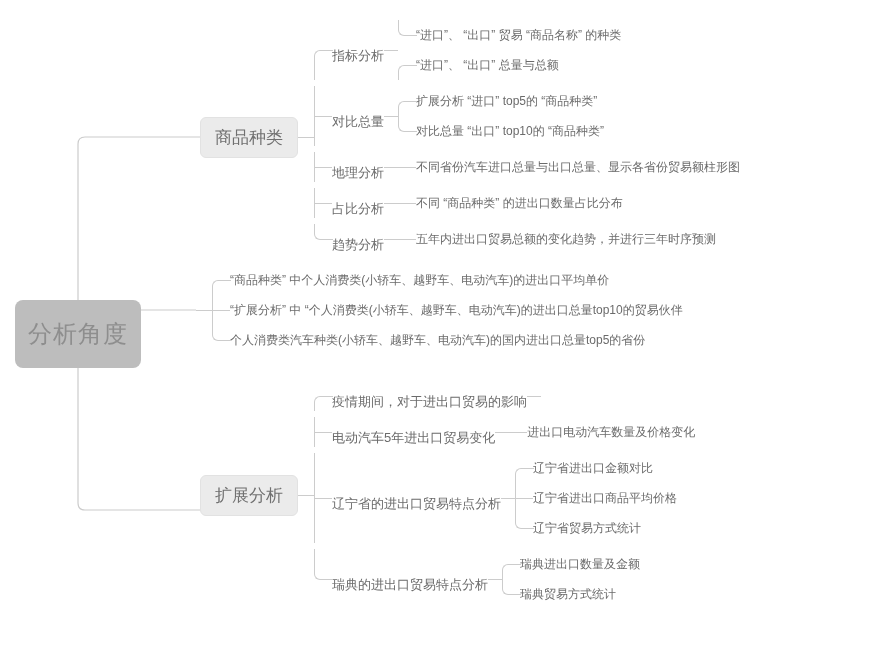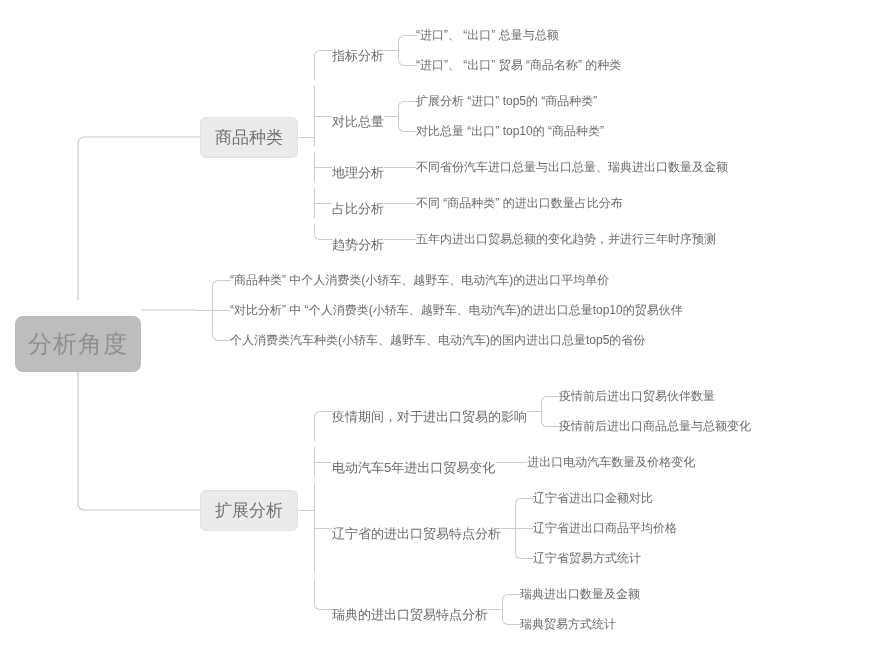--- a/index.html
+++ b/index.html
@@ -4,24 +4,24 @@
 <style>
   :root{
     --line:#cccccc; --root_bg:#bdbdbd; --root_text:#8e8e8e;
     --node_bg:#ebebeb; --node_border:#e2e2e2; --node_text:#707070; --text:#6b6b6b;
   }
   *{margin:0;padding:0;box-sizing:border-box;}
   body{background:#ffffff;font-family:"Liberation Sans","DejaVu Sans",sans-serif;}
   .canvas{position:relative;width:895px;height:654px;background:#fff;overflow:hidden;}
   .root-links{position:absolute;left:0;top:0;z-index:0;pointer-events:none;}
   .root-node{
-    position:absolute;left:15px;top:300px;width:126px;height:56px;z-index:1;
+    position:absolute;left:15px;top:300px;width:126px;height:68px;z-index:1;
     background:var(--root_bg);color:var(--root_text);border-radius:8px;
     display:flex;align-items:center;justify-content:center;
-    font-size:24px;letter-spacing:1px;cursor:default;margin-top:16px;
+    font-size:24px;letter-spacing:1px;cursor:default;
   }
   .subtree{position:absolute;z-index:1;display:flex;align-items:center;}
   .bnode{
     background:var(--node_bg);border:1px solid var(--node_border);color:var(--node_text);
     border-radius:6px;padding:8px 14px;font-size:17px;white-space:nowrap;flex-shrink:0;
   }
   .hlink{height:0;border-top:1px solid var(--line);flex-shrink:0;}
   .hlink.b{width:16px;}
   .hlink.g{width:14px;}
   ul.kids{list-style:none;display:flex;flex-direction:column;justify-content:center;}
@@ -52,46 +52,46 @@
   <div class="root-node">分析角度</div>
 
   <div class="subtree" style="left:200px;top:17px;">
     <div class="bnode">商品种类</div>
     <span class="hlink b"></span>
     <ul class="kids">
       <li class="group first">
         <span class="gnode">指标分析</span>
         <span class="hlink g"></span>
         <ul class="kids">
+          <li class="leaf last">
+              <span class="leaf-text">“进口”、 “出口” 贸易 “商品名称” 的种类</span>
+            </li>
           <li class="leaf first">
               <span class="leaf-text">“进口”、 “出口” 总量与总额</span>
-            </li>
-          <li class="leaf last">
-              <span class="leaf-text">“进口”、 “出口” 贸易 “商品名称” 的种类</span>
             </li>
         </ul>
       </li>
       <li class="group mid">
         <span class="gnode">对比总量</span>
         <span class="hlink g"></span>
         <ul class="kids">
           <li class="leaf first">
               <span class="leaf-text">扩展分析 “进口” top5的 “商品种类”</span>
             </li>
           <li class="leaf last">
               <span class="leaf-text">对比总量 “出口” top10的 “商品种类”</span>
             </li>
         </ul>
       </li>
       <li class="group mid">
         <span class="gnode">地理分析</span>
         <span class="hlink g"></span>
         <ul class="kids">
           <li class="leaf only">
-              <span class="leaf-text">不同省份汽车进口总量与出口总量、瑞典进出口数量及金额</span>
+              <span class="leaf-text">不同省份汽车进口总量与出口总量、显示各省份贸易额柱形图</span>
             </li>
         </ul>
       </li>
       <li class="group mid">
         <span class="gnode">占比分析</span>
         <span class="hlink g"></span>
         <ul class="kids">
           <li class="leaf only">
               <span class="leaf-text">不同 “商品种类” 的进出口数量占比分布</span>
             </li>
@@ -109,43 +109,35 @@
     </ul>
   </div>
 
   <div class="subtree" style="left:196px;top:265px;">
     <span class="hlink b"></span>
     <ul class="kids">
       <li class="leaf first">
           <span class="leaf-text">“商品种类” 中个人消费类(小轿车、越野车、电动汽车)的进出口平均单价</span>
         </li>
       <li class="leaf mid">
-          <span class="leaf-text">“对比分析” 中 “个人消费类(小轿车、越野车、电动汽车)的进出口总量top10的贸易伙伴</span>
+          <span class="leaf-text">“扩展分析” 中 “个人消费类(小轿车、越野车、电动汽车)的进出口总量top10的贸易伙伴</span>
         </li>
       <li class="leaf last">
           <span class="leaf-text">个人消费类汽车种类(小轿车、越野车、电动汽车)的国内进出口总量top5的省份</span>
         </li>
     </ul>
   </div>
 
   <div class="subtree" style="left:200px;top:378px;">
     <div class="bnode">扩展分析</div>
     <span class="hlink b"></span>
     <ul class="kids">
       <li class="group first">
         <span class="gnode">疫情期间，对于进出口贸易的影响</span>
         <span class="hlink g"></span>
-        <ul class="kids">
-          <li class="leaf first">
-              <span class="leaf-text">疫情前后进出口贸易伙伴数量</span>
-            </li>
-          <li class="leaf last">
-              <span class="leaf-text">疫情前后进出口商品总量与总额变化</span>
-            </li>
-        </ul>
       </li>
       <li class="group mid">
         <span class="gnode">电动汽车5年进出口贸易变化</span>
         <span class="hlink g"></span>
         <ul class="kids">
           <li class="leaf only">
               <span class="leaf-text">进出口电动汽车数量及价格变化</span>
             </li>
         </ul>
       </li>

